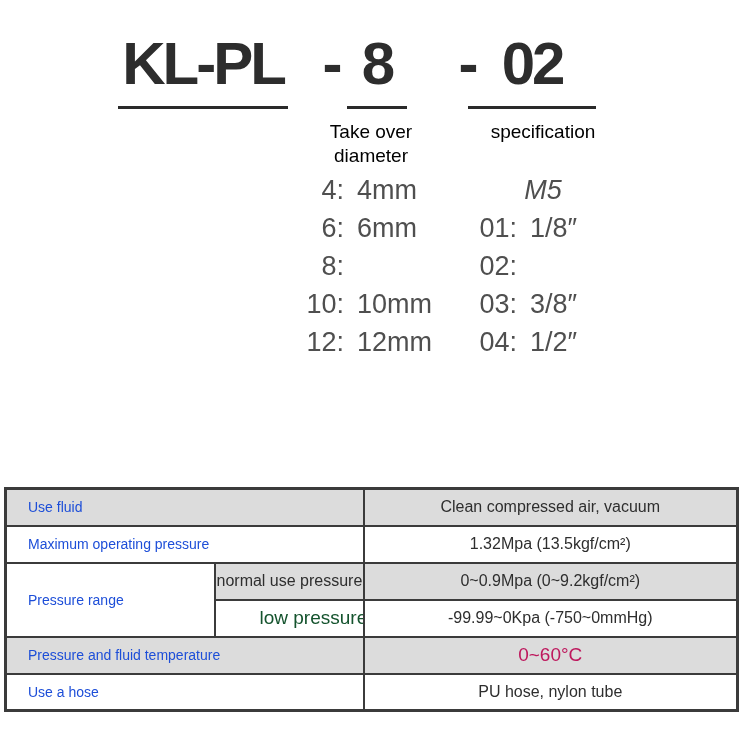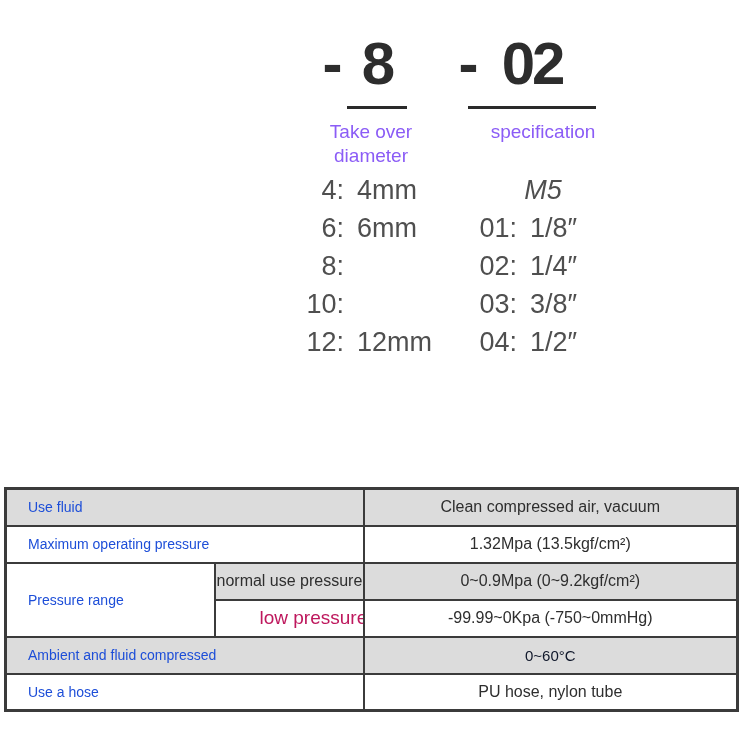--- a/index.html
+++ b/index.html
@@ -37,21 +37,21 @@
   .seg-size   { left: 347px; width: 60px; }
   .dash-2     { left: 450px; width: 34px; }
   .seg-thread { left: 468px; width: 128px; }
 
   
   .col-heading {
     position: absolute;
     top: 120px;
     font-size: 19px;
     line-height: 24px;
-    color: #8b5cf6;
+    color: #000000;
     text-align: center;
   }
   .hdr-diameter { left: 294px; width: 154px; }
   .hdr-thread   { left: 458px; width: 170px; }
 
   
   .code-list {
     position: absolute;
     top: 171px;
     font-size: 27px;
@@ -91,29 +91,30 @@
   .spec-table tr { height: 37px; }
   .shaded { background: #dcdcdc; }
   .plain  { background: #ffffff; }
   .label-cell {
     padding-left: 21px;
     font-size: 14px;
     color: #1d4ed8;
   }
   .center { text-align: center; }
   .fs20 { font-size: 16px; color: #2e2e2e; }
-  .fs19 { font-size: 19px; color: #be185d; padding-left: 44px; }
+  .fs19 { font-size: 19px; color: #14532d; padding-left: 44px; }
   .fs16 { font-size: 16px; color: #2e2e2e; margin-left: 35px; }
-  .fs15 { font-size: 15px; color: #0f172a; }
+  .fs15 { font-size: 19px; color: #be185d; }
 </style>
 </head>
 <body>
 
 <div class="canvas">
 
+  <div class="model-part underlined seg-series">KL-PL</div>
   <div class="model-part dash-1">-</div>
   <div class="model-part underlined seg-size">8</div>
   <div class="model-part dash-2">-</div>
   <div class="model-part underlined seg-thread">02</div>
 
   <div class="col-heading hdr-diameter">
     <div>Take over</div>
     <div>diameter</div>
   </div>
   <div class="code-list list-diameter">
@@ -123,39 +124,39 @@
     </div>
     <div class="code-row">
       <span class="code-cell">6:</span>
       <span class="value-cell">6mm</span>
     </div>
     <div class="code-row">
       <span class="code-cell">8:</span>
     </div>
     <div class="code-row">
       <span class="code-cell">10:</span>
+      <span class="value-cell">10mm</span>
     </div>
     <div class="code-row">
       <span class="code-cell">12:</span>
       <span class="value-cell">12mm</span>
     </div>
   </div>
 
   <div class="col-heading hdr-thread">
     <div>specification</div>
   </div>
   <div class="code-list list-thread">
     <div class="m5-row">M5</div>
     <div class="code-row">
       <span class="code-cell">01:</span>
       <span class="value-cell">1/8″</span>
     </div>
     <div class="code-row">
       <span class="code-cell">02:</span>
-      <span class="value-cell">1/4″</span>
     </div>
     <div class="code-row">
       <span class="code-cell">03:</span>
       <span class="value-cell">3/8″</span>
     </div>
     <div class="code-row">
       <span class="code-cell">04:</span>
       <span class="value-cell">1/2″</span>
     </div>
   </div>
@@ -178,21 +179,21 @@
       <tr>
         <td rowspan="2" class="label-cell plain">Pressure range</td>
         <td class="center shaded fs16">normal use pressure</td>
         <td class="center shaded fs16">0~0.9Mpa  (0~9.2kgf/cm²)</td>
       </tr>
       <tr>
         <td class="center plain fs19">low pressure</td>
         <td class="center plain fs16">-99.99~0Kpa  (-750~0mmHg)</td>
       </tr>
       <tr>
-        <td colspan="2" class="label-cell shaded">Ambient and fluid compressed</td>
+        <td colspan="2" class="label-cell shaded">Pressure and fluid temperature</td>
         <td class="center shaded fs15">0~60°C</td>
       </tr>
       <tr>
         <td colspan="2" class="label-cell plain">Use a hose</td>
         <td class="center plain fs20">PU hose, nylon tube</td>
       </tr>
     </tbody>
   </table>
 
 </div>

